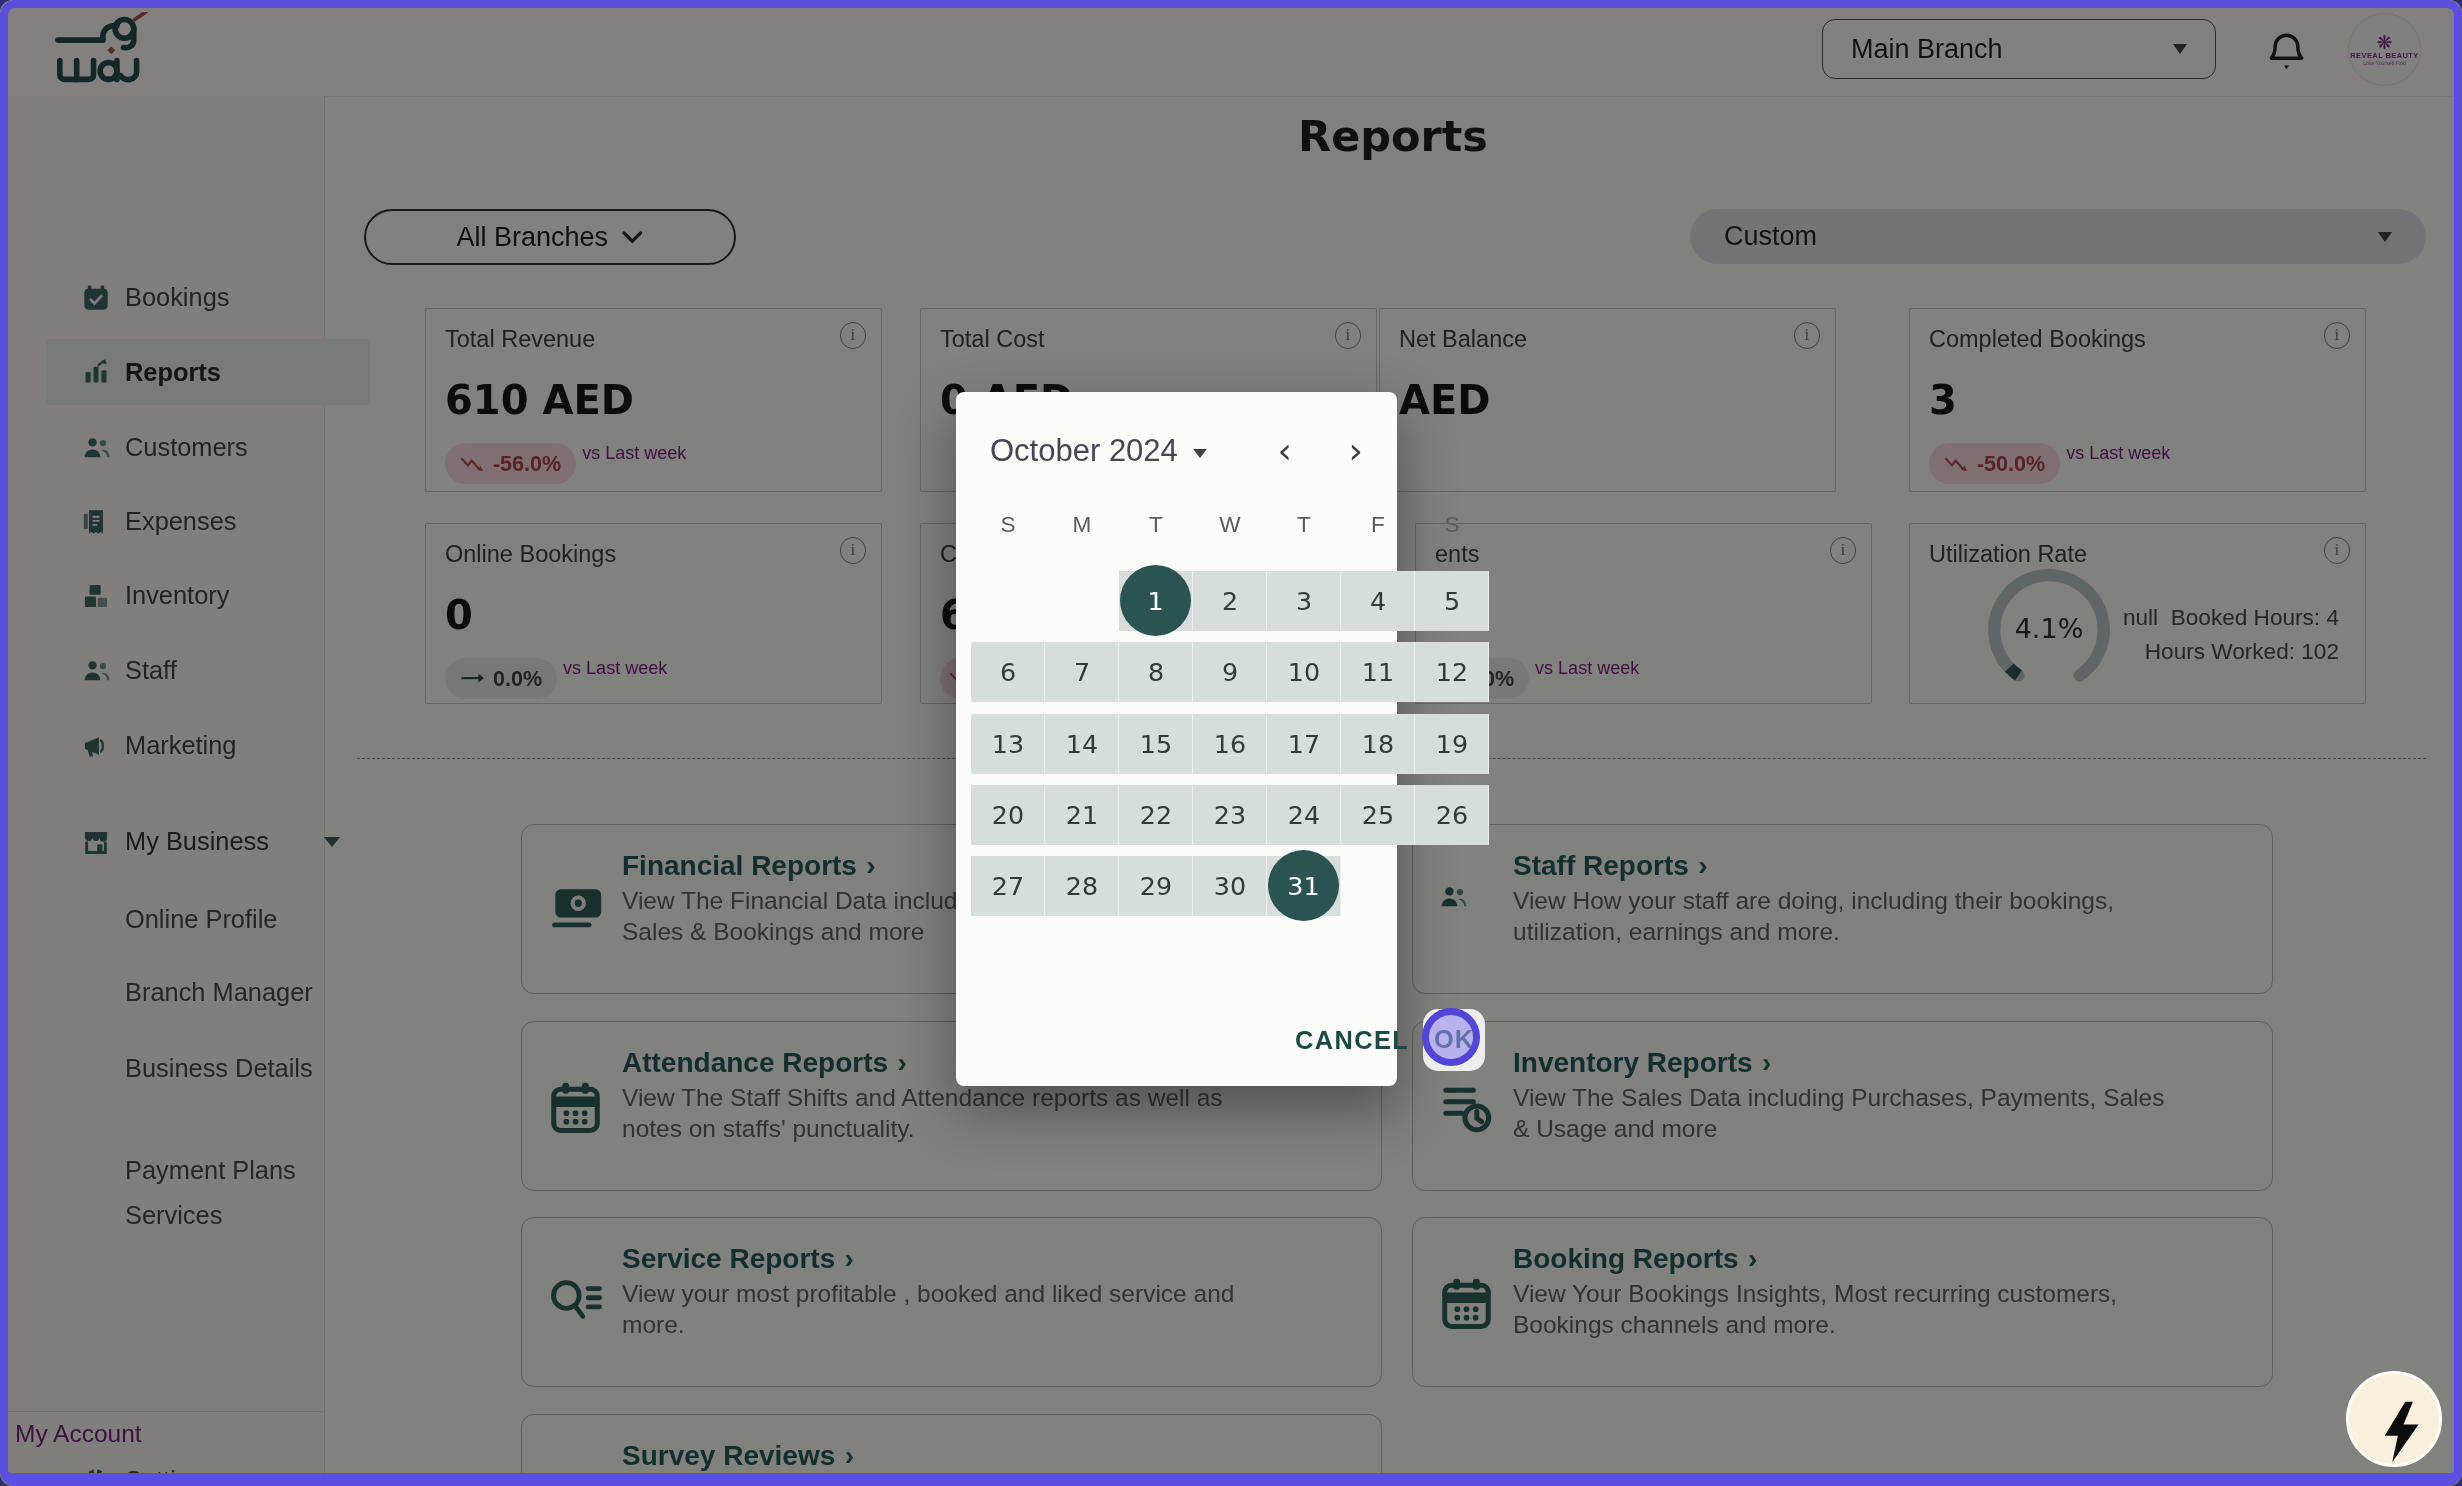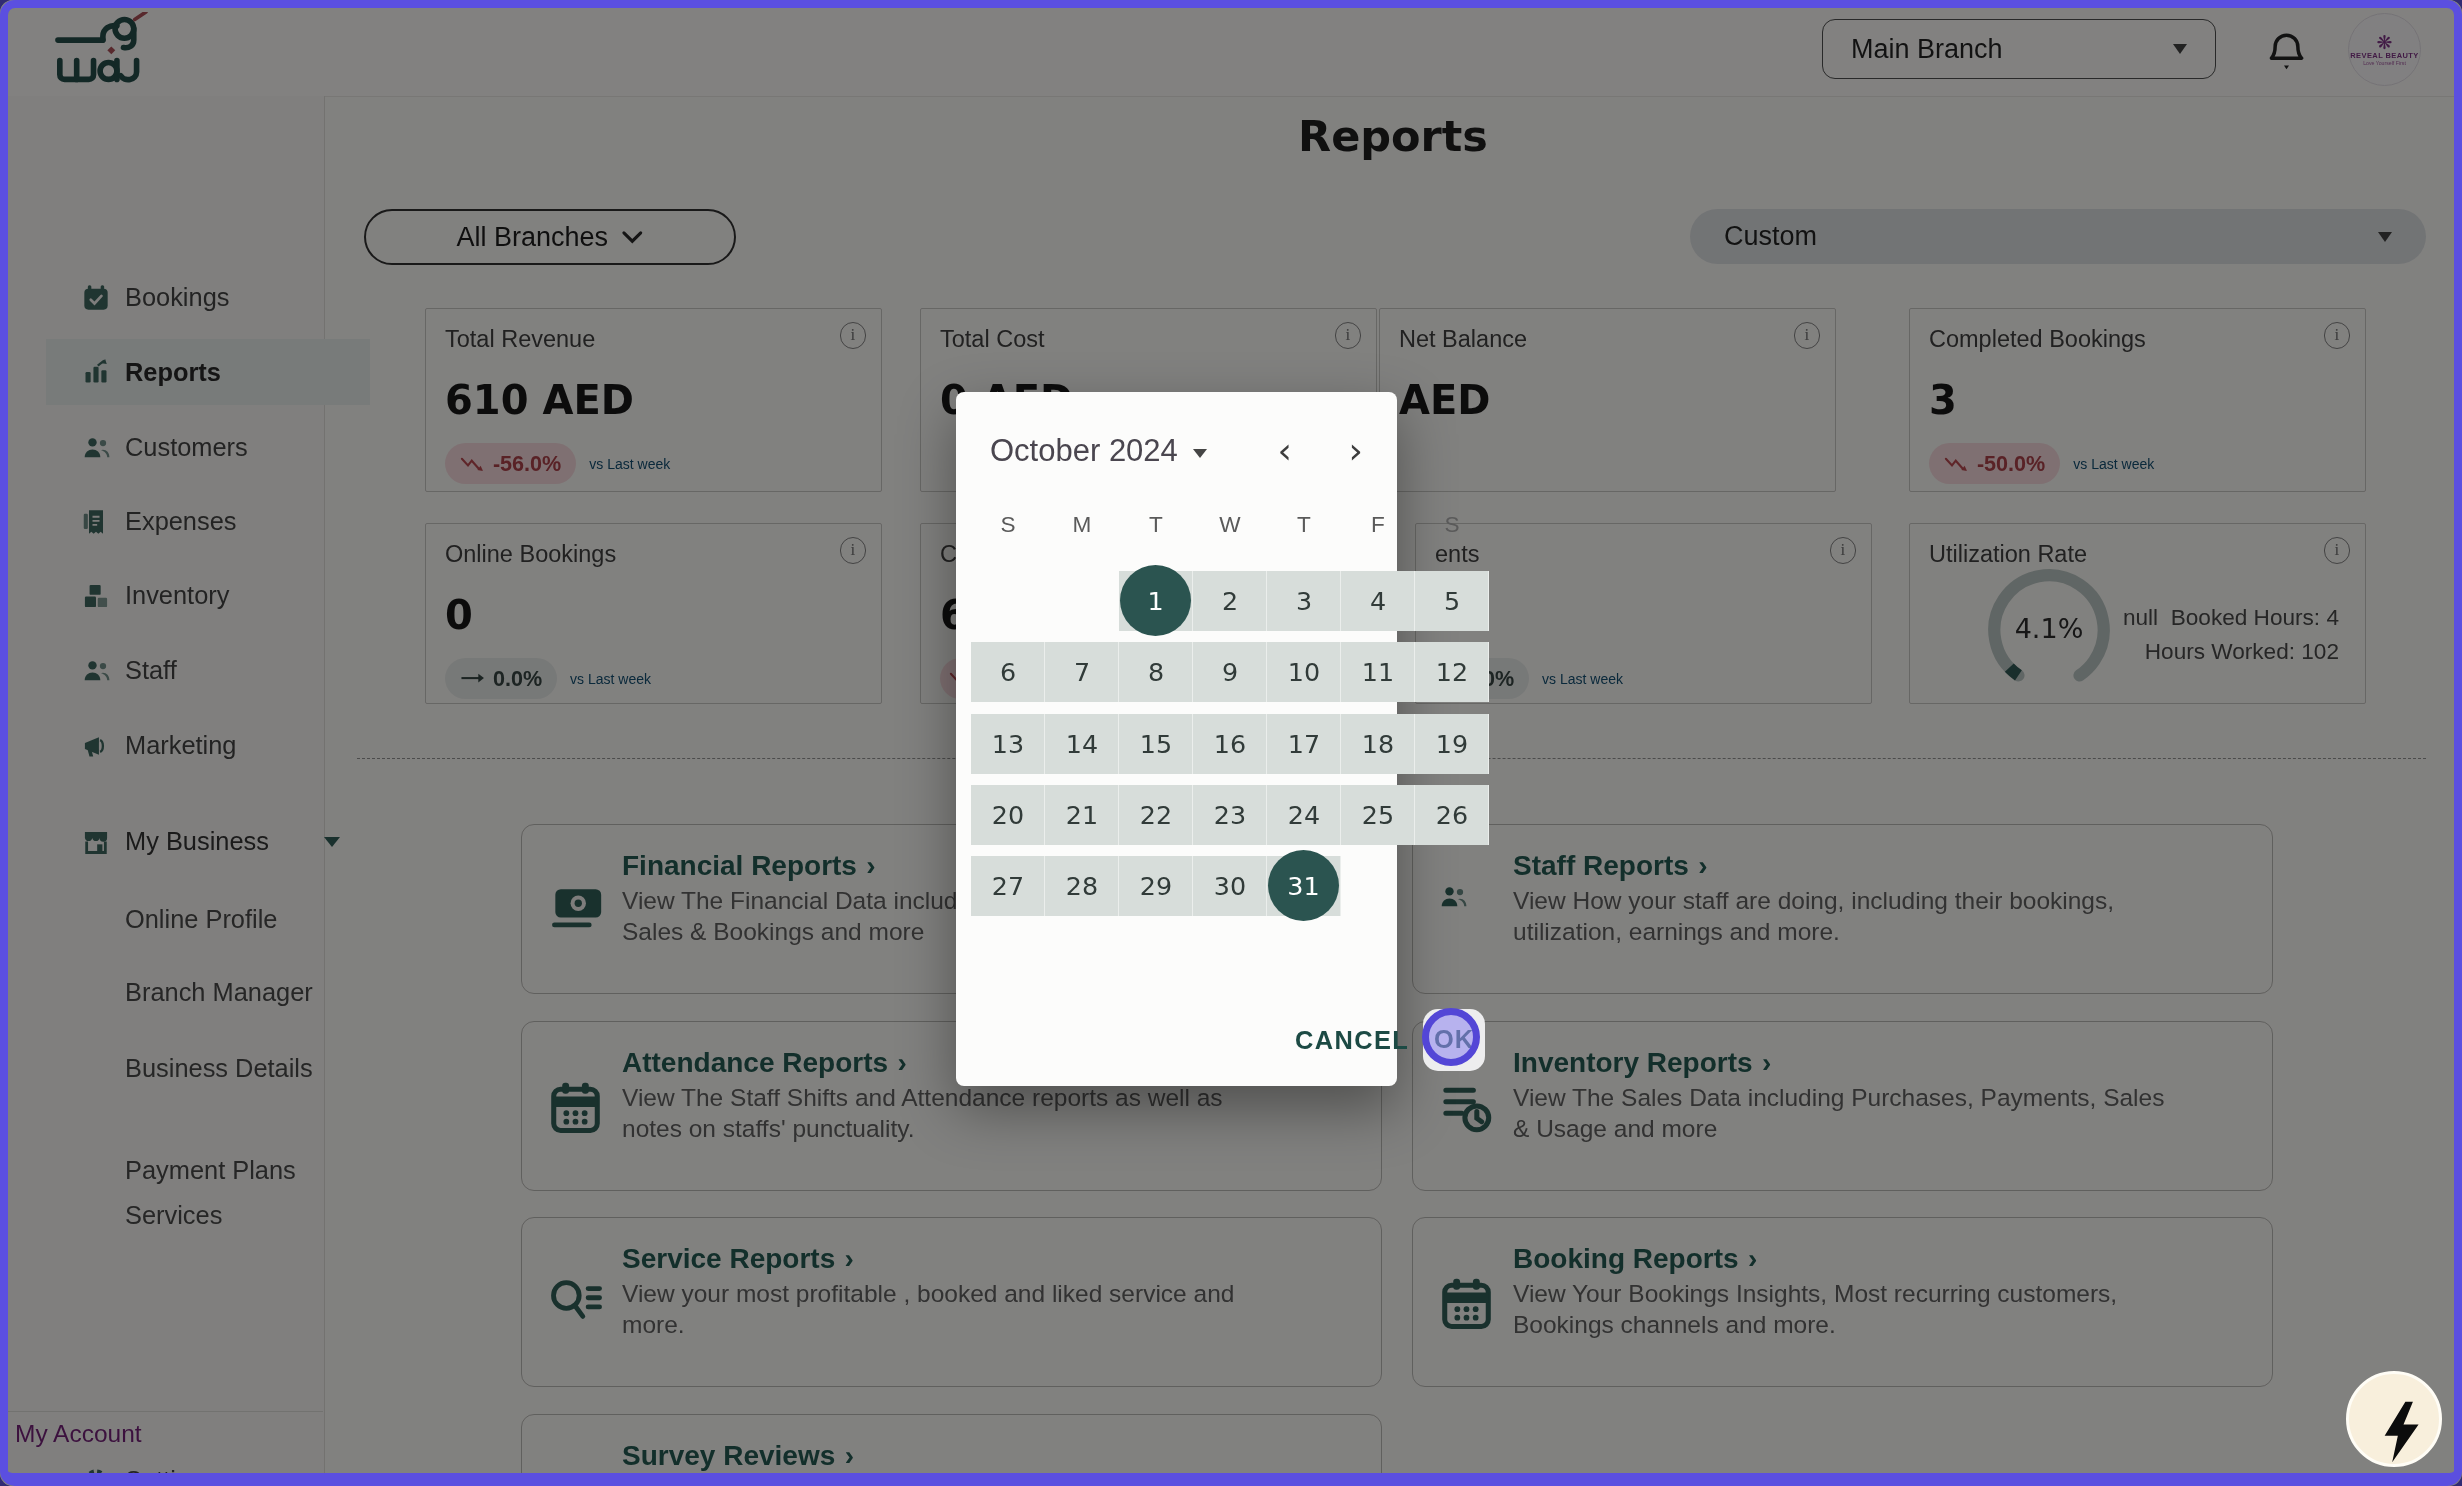--- a/index.html
+++ b/index.html
@@ -42,28 +42,28 @@
   #range-filter{position:absolute;left:1690px;top:209px;width:736px;height:55px;background:#dde1e3;border-radius:28px;
       display:flex;align-items:center;justify-content:space-between;padding:0 34px;box-sizing:border-box;}
   #range-filter .lbl{font-size:27px;color:#1c1c1c;}
 
   
   .stat-card{position:absolute;width:457px;border:1.9px solid #c7c6c2;border-radius:2px;box-sizing:border-box;}
   .stat-card .label{position:absolute;left:19px;top:17px;font-size:23.5px;color:#3a3a3a;}
   .stat-card .info{position:absolute;right:15px;top:13px;width:24.5px;height:24.5px;border:1.9px solid #7f7f7f;border-radius:50%;
       color:#6f6f6f;font-family:"Liberation Serif",serif;font-size:17px;display:flex;align-items:center;justify-content:center;}
   .stat-card .value{position:absolute;left:19px;top:68px;font-family:"DejaVu Sans",sans-serif;font-size:40px;font-weight:bold;color:#111;}
-  .badge-row{position:absolute;left:19px;top:134px;display:flex;align-items:center;gap:13px;}
+  .badge-row{position:absolute;left:19px;top:134px;display:flex;align-items:flex-start;gap:6px;}
   .pill{height:41px;border-radius:21px;display:flex;align-items:center;gap:7.5px;padding:0 15px;box-sizing:border-box;}
   .pill.down{background:#f6d9dc;}
   .pill.flat{background:#e7eae8;}
   .pill .btxt{font-size:21.6px;font-weight:bold;}
   .pill.down .btxt{color:#ab3c45;}
   .pill.flat .btxt{color:#32413e;}
-  .compare{font-size:14px;color:#0c4a6e;}
+  .compare{font-size:18px;color:#701a75;}
   .pill.sliver{width:56px;padding:0 9.4px;}
   
   .gauge-wrap{position:absolute;left:73px;top:40px;width:132px;height:132px;}
   .gauge-txt{position:absolute;left:73px;top:89px;width:132px;text-align:center;font-family:"DejaVu Sans",sans-serif;
       font-size:27px;color:#262626;}
   .gauge-notes{position:absolute;right:26px;top:77px;text-align:right;font-size:22.6px;color:#454545;line-height:34px;white-space:pre;}
 
   #dash-divider{position:absolute;left:357px;top:758px;width:2069px;border-top:1.9px dashed #909090;}
 
   

